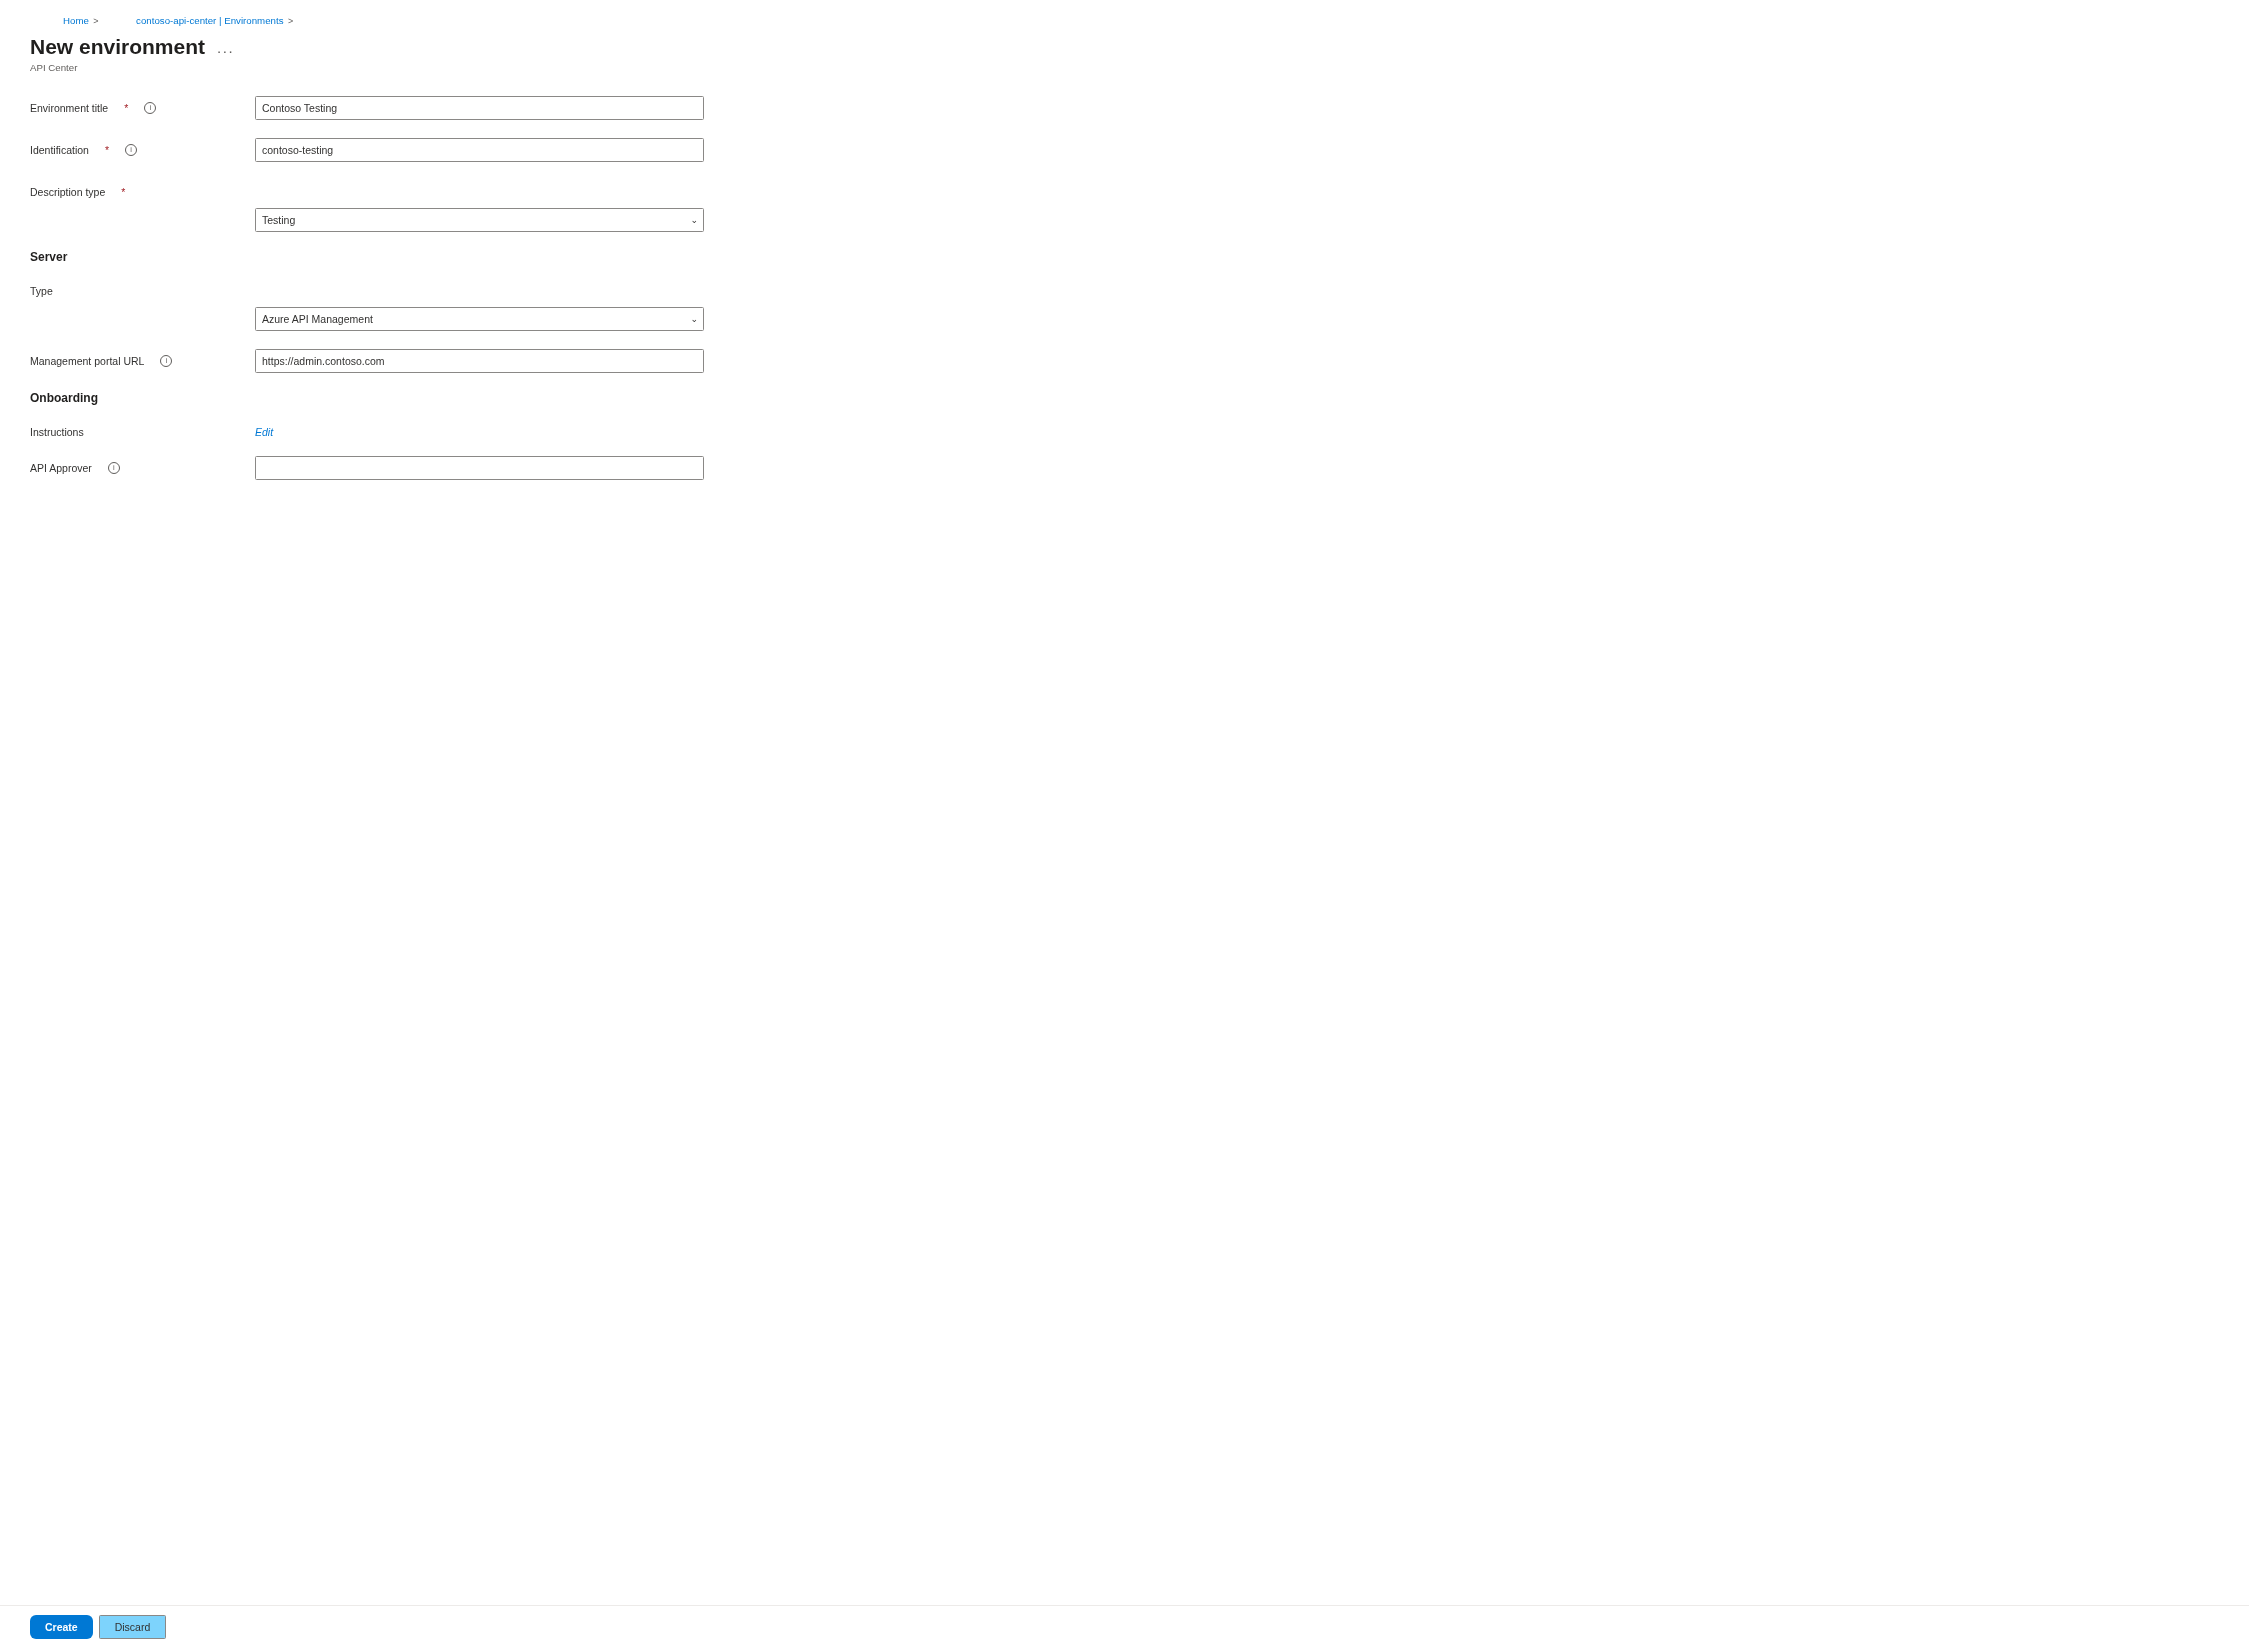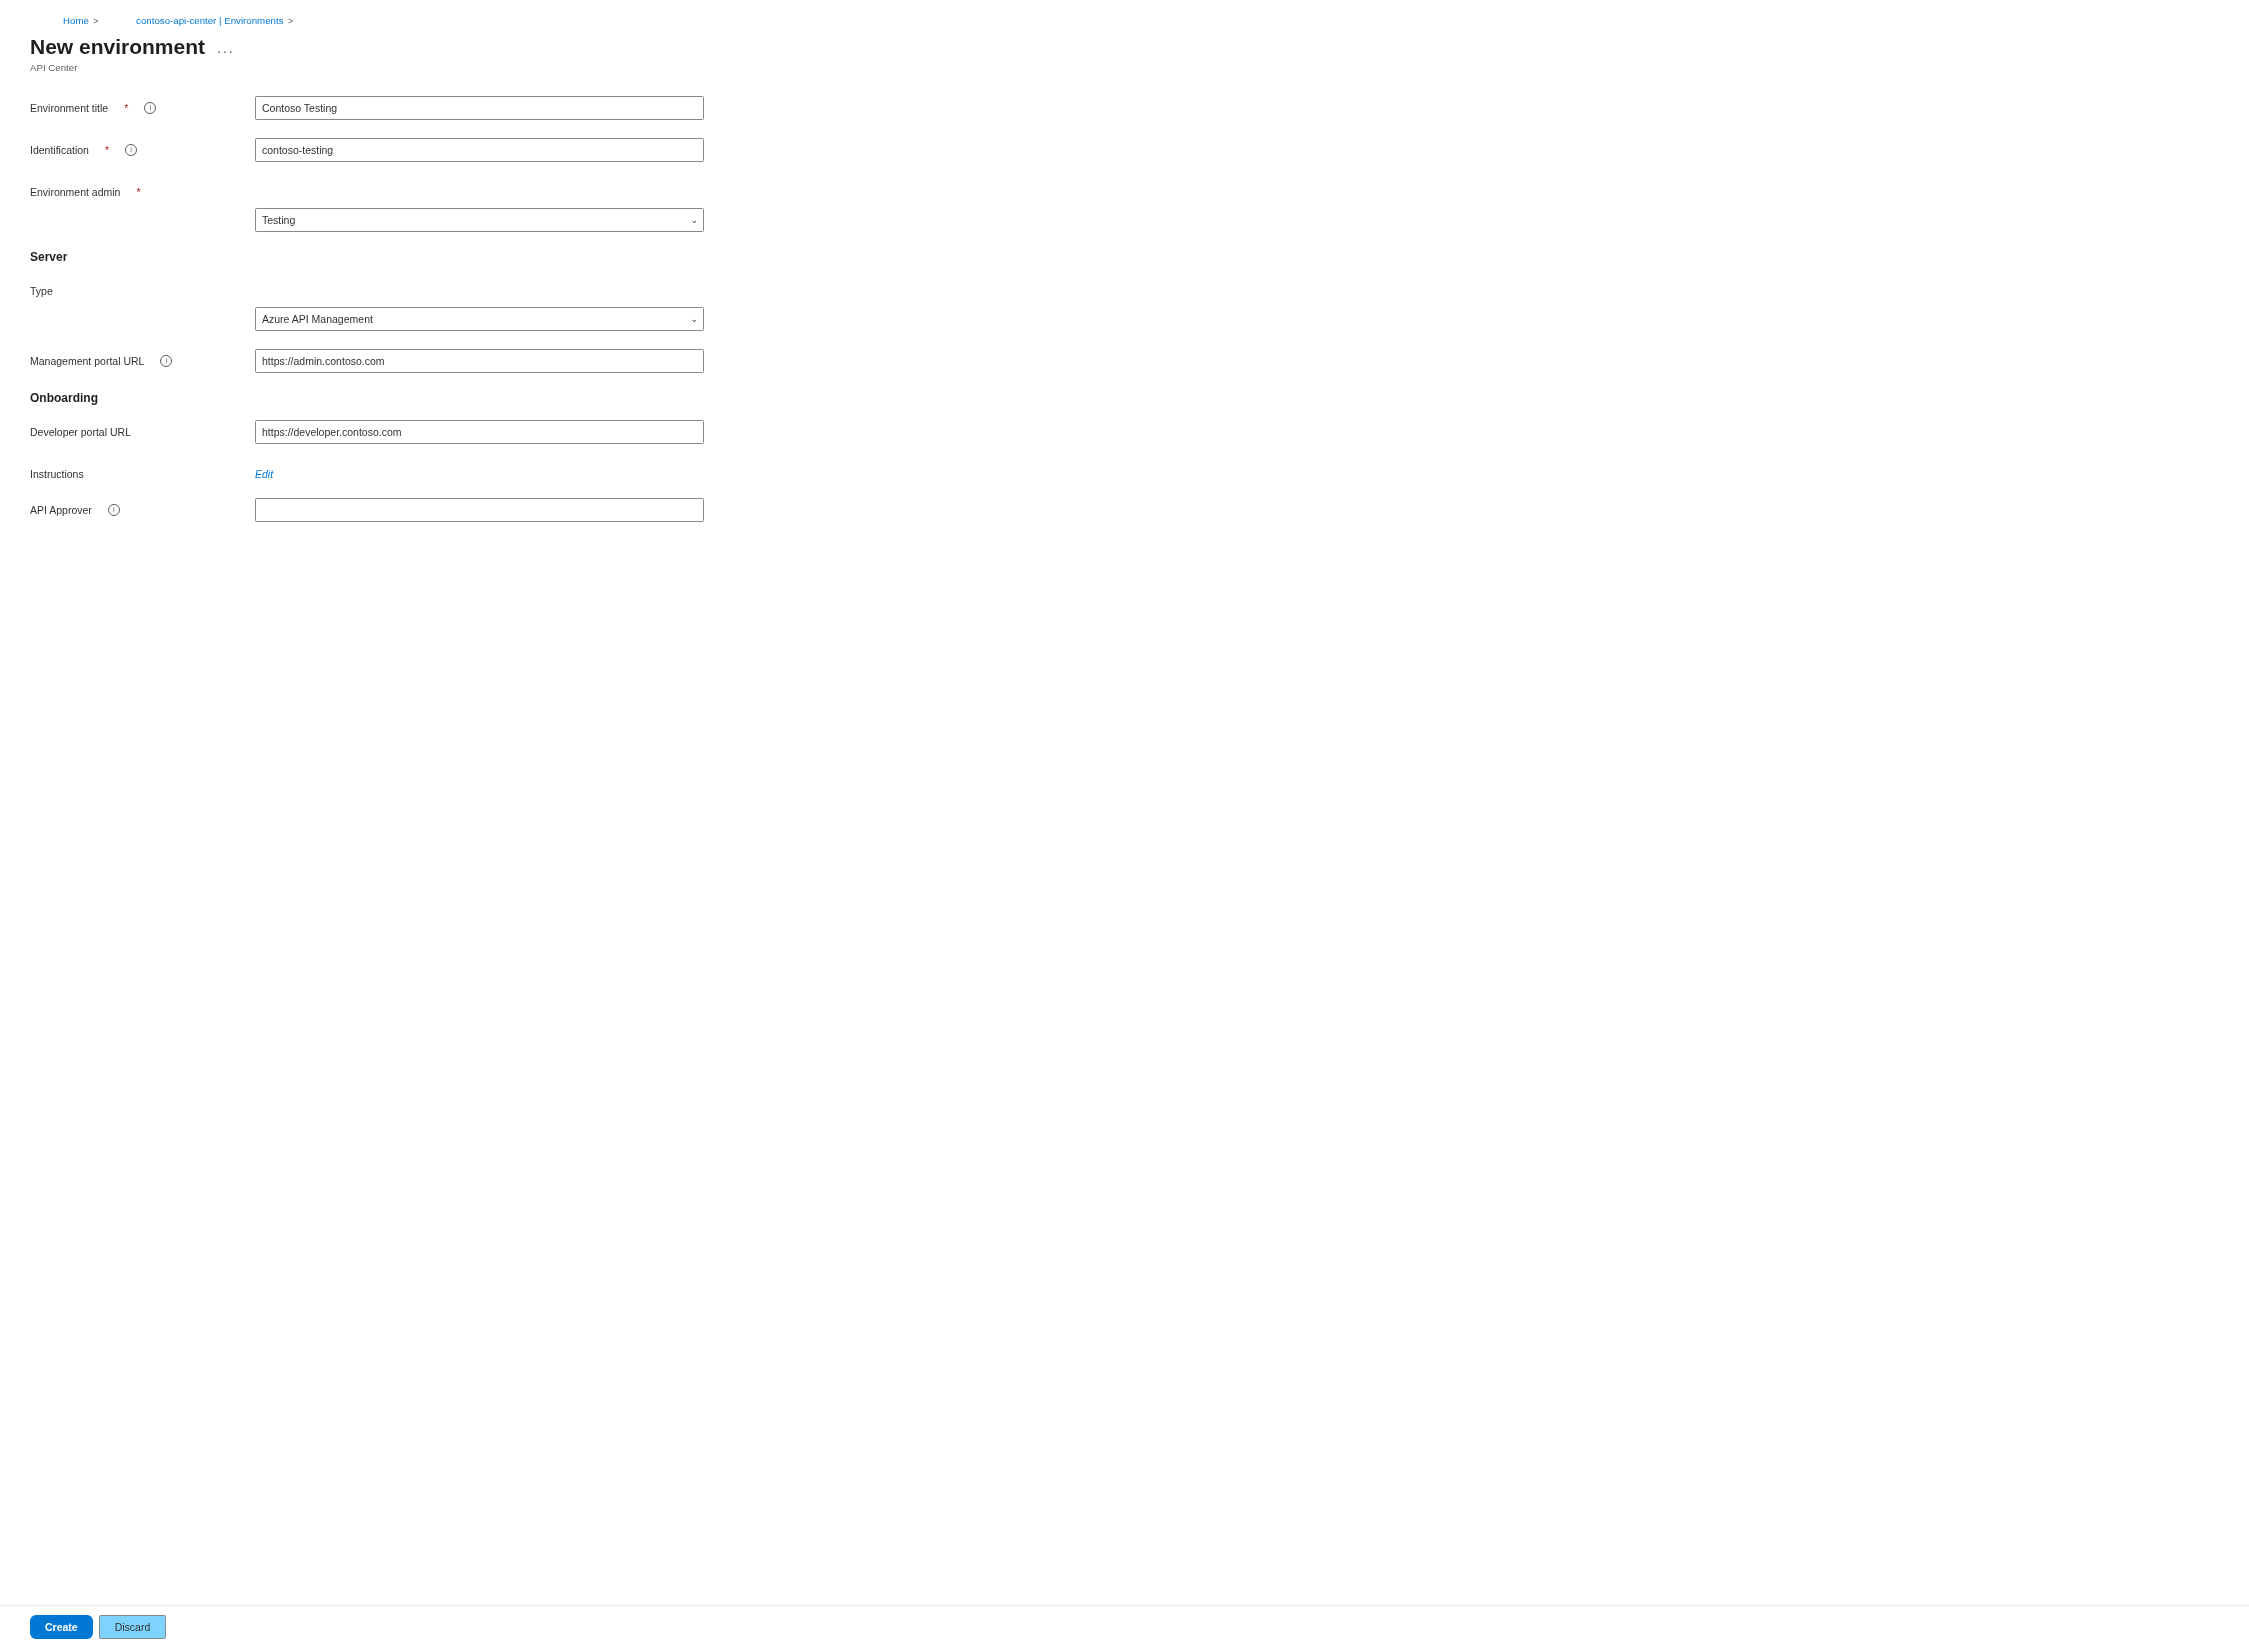--- a/index.html
+++ b/index.html
@@ -276,21 +276,21 @@
         <span class="required-star">*</span>
         <span class="info-icon">i</span>
       </div>
       <div class="form-control-col">
         <input type="text" class="form-input" value="contoso-testing" style="">
       </div>
     </div>
 
     <div class="form-row">
       <div class="form-label-col">
-        <span class="form-label">Environment admin</span>
+        <span class="form-label">Description type</span>
         <span class="required-star">*</span>
       </div>
       <div class="form-control-col">
         <div class="form-select-wrapper">
           <select class="form-select">
             <option value="Testing">Testing</option>
             <option value="Production">Production</option>
             <option value="Staging">Staging</option>
             <option value="Development">Development</option>
           </select>
@@ -327,28 +327,20 @@
       </div>
       <div class="form-control-col">
         <input type="text" class="form-input" value="https://admin.contoso.com" style="">
       </div>
     </div>
 
     <div class="section-divider">
       <h2 class="section-header">Onboarding</h2>
     </div>
 
-    <div class="form-row">
-      <div class="form-label-col">
-        <span class="form-label">Developer portal URL</span>
-      </div>
-      <div class="form-control-col">
-        <input type="text" class="form-input" value="https://developer.contoso.com" style="">
-      </div>
-    </div>
 
     <div class="form-row">
       <div class="form-label-col">
         <span class="form-label">Instructions</span>
       </div>
       <div class="form-control-col">
         <a class="edit-link">Edit</a>
       </div>
     </div>
 

